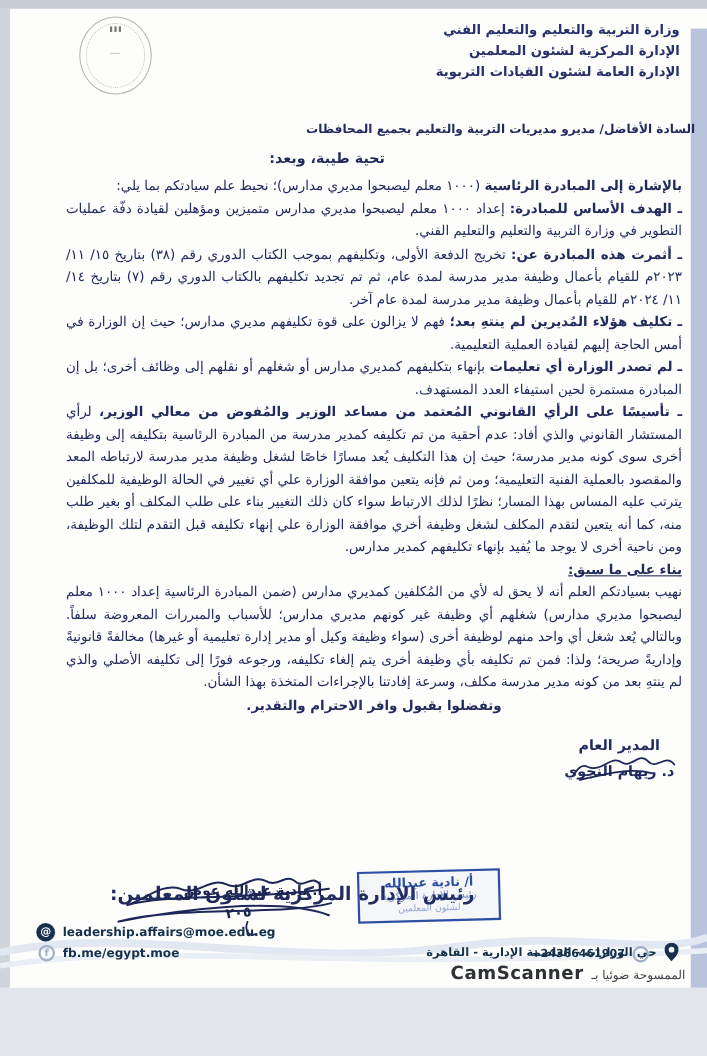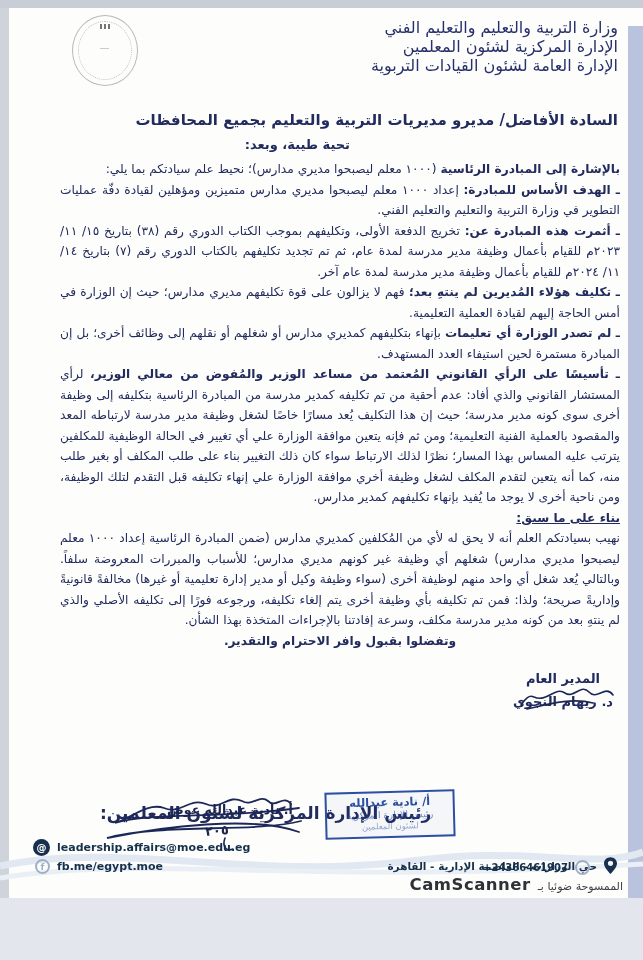--- a/index.html
+++ b/index.html
@@ -12,23 +12,23 @@
 
   
   .seal{position:absolute;left:72px;top:15px;width:64px;height:69px;border:1.5px solid #aaa79f;
         border-radius:50%;opacity:.8;}
   .seal-inner{position:absolute;inset:5px;border:1px dotted #b3b0a8;border-radius:50%;}
   .seal-marks{position:absolute;top:8px;left:50%;transform:translateX(-50%);display:flex;gap:2px;}
   .seal-marks i{width:2px;height:5px;background:#55524c;display:block;}
   .seal-dash{position:absolute;top:46%;left:42%;width:9px;height:1px;background:#c2bfb7;}
 
   .org{position:absolute;top:18px;right:25px;direction:rtl;text-align:right;
-       font-weight:normal;font-size:16px;line-height:19px;color:#27306a;}
+       font-weight:bold;font-size:12px;line-height:19px;color:#27306a;}
 
-  .addressee{position:absolute;top:111px;right:25px;direction:rtl;font-weight:bold;font-size:15px;}
+  .addressee{position:absolute;top:111px;right:11px;direction:rtl;font-weight:bold;font-size:11px;}
   .greeting{position:absolute;top:137px;right:293px;direction:rtl;font-weight:bold;font-size:13px;margin-left:24px;}
 
   .body{position:absolute;top:159px;right:23px;left:60px;direction:rtl;text-align:justify;
         font-size:12.2px;line-height:20.5px;}
   .body p{margin:0;}
   .lead{font-weight:bold;}
   .basis{font-weight:bold;text-decoration:underline;margin:0;}
   .closing{text-align:center;font-weight:bold;margin-top:1px;}
 
   .sig-dg{position:absolute;top:671px;right:30px;direction:rtl;text-align:center;margin-left:44px;}

